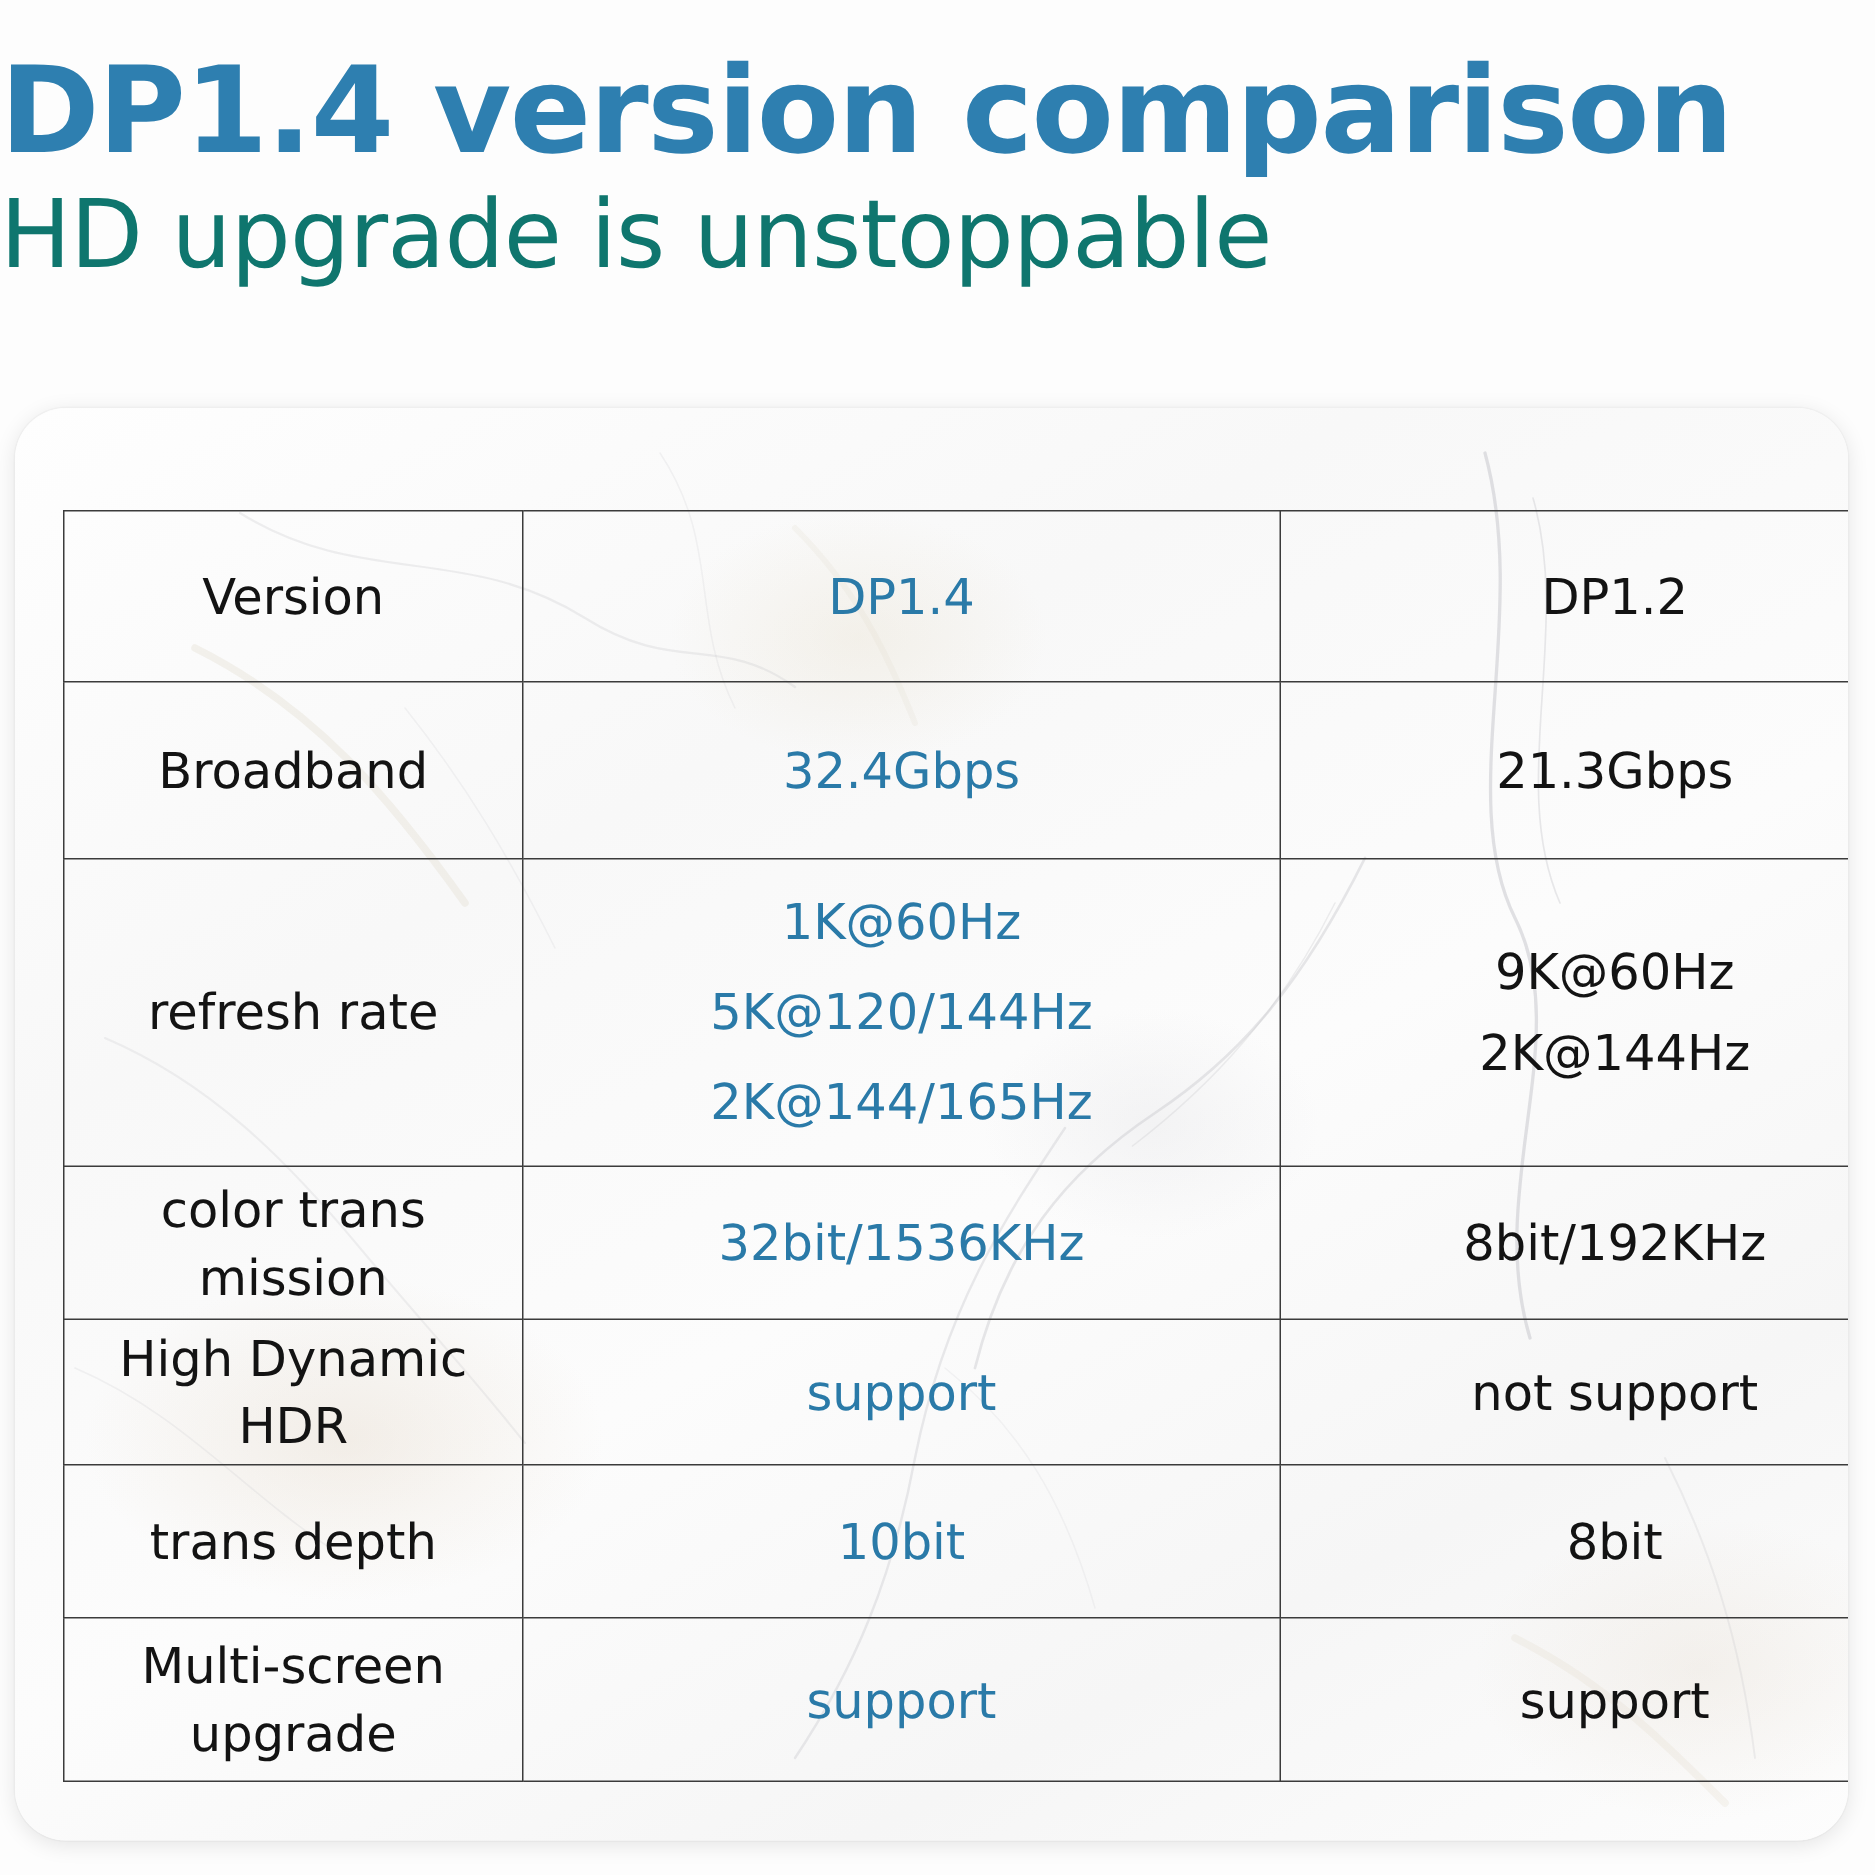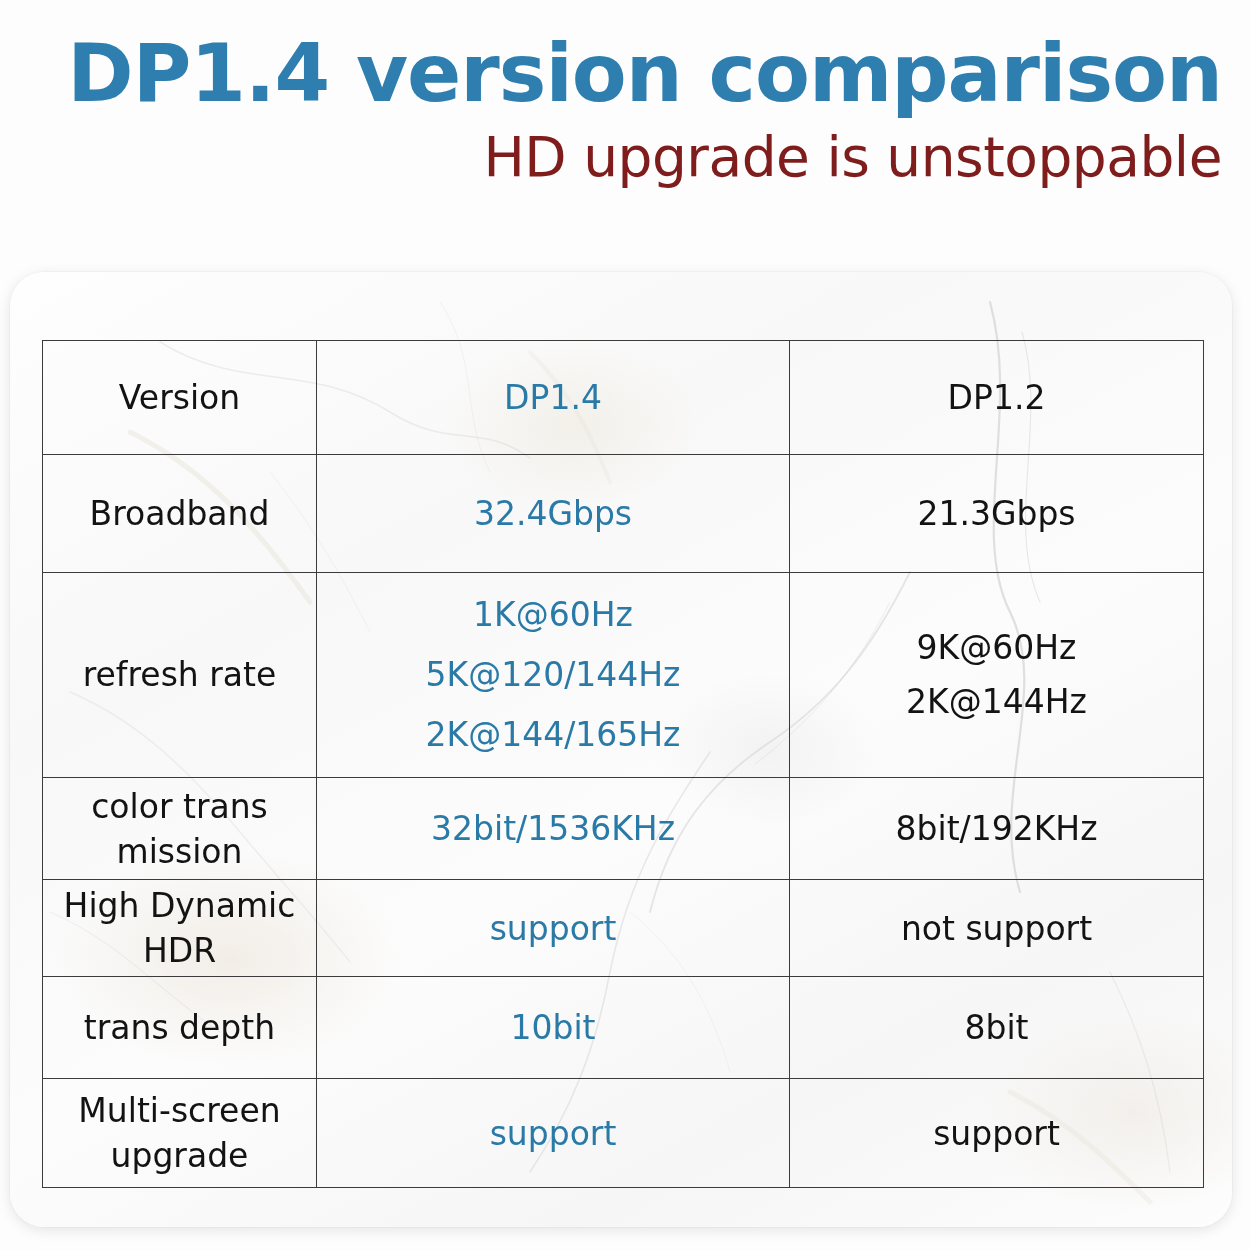--- a/index.html
+++ b/index.html
@@ -18,39 +18,39 @@
     height: 1250px;
     background: #fdfdfd;
   }
 
   
   .heading-block {
     position: absolute;
     left: 0;
     top: 28px;
     width: 1222px;
-    text-align: right;
+    text-align: left;
   }
 
   .main-title {
     font-family: "DejaVu Sans", sans-serif;
     font-size: 80px;
     line-height: 92px;
     font-weight: 700;
     color: #2e7fb0;
     letter-spacing: -1px;
     white-space: nowrap;
   }
 
   .sub-title {
     font-family: "DejaVu Sans", sans-serif;
-    font-size: 55px;
+    font-size: 63px;
     line-height: 66px;
     font-weight: 400;
-    color: #7f1d1d;
+    color: #0f766e;
     letter-spacing: -0.5px;
     margin-top: 4px;
     white-space: nowrap;
   }
 
   
   .card {
     position: absolute;
     left: 10px;
     top: 272px;
@@ -81,21 +81,21 @@
     position: absolute;
     left: 32px;
     top: 68px;
     width: 1158px;
     border-collapse: collapse;
     table-layout: fixed;
   }
 
   .spec-table td {
     border: 1px solid #3b3b3b;
-    padding: 0 0;
+    padding: 0 16px;
     text-align: center;
     vertical-align: middle;
     font-family: "DejaVu Sans", sans-serif;
     font-size: 33px;
     line-height: 43px;
     color: #131313;
     background: transparent;
   }
 
   .spec-table td.label-cell { width: 273px; }

